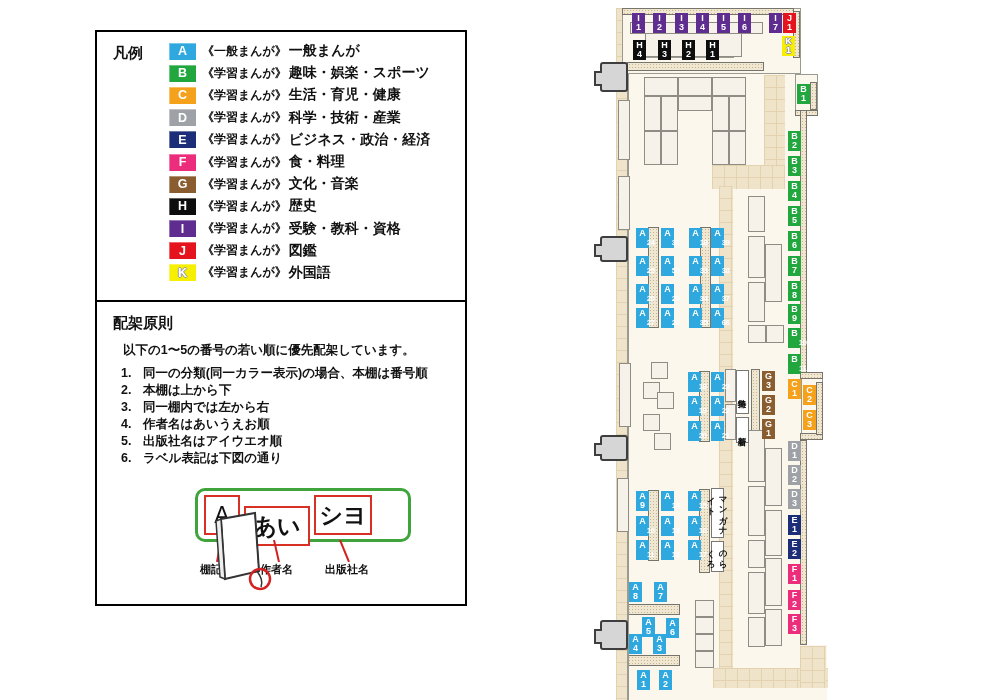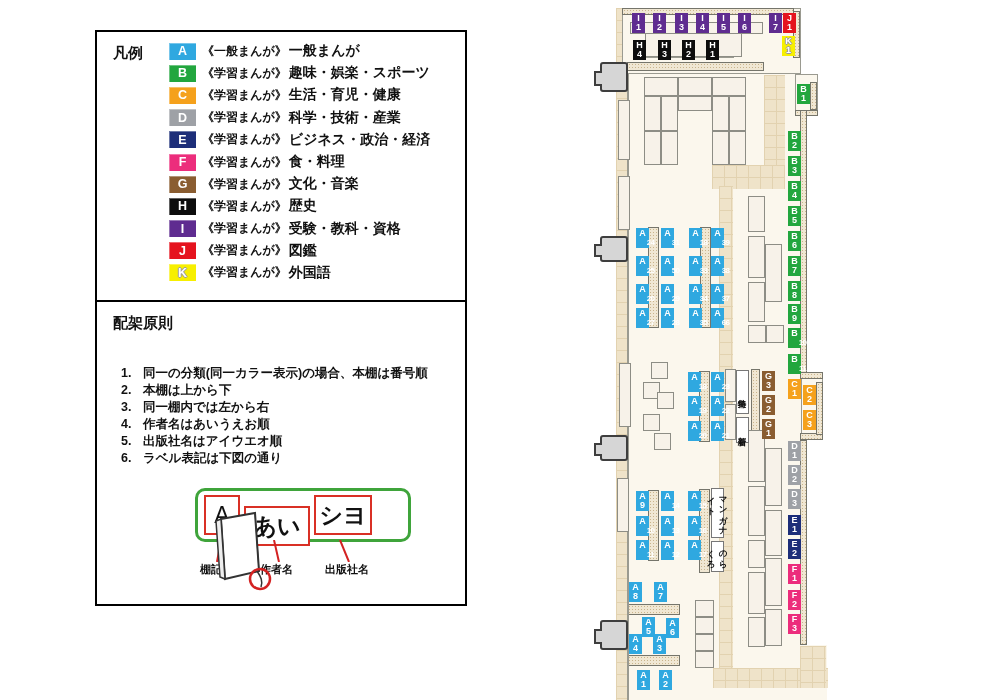--- a/index.html
+++ b/index.html
@@ -120,20 +120,21 @@
         <div class="legend-row">
           <span class="chip k-outline" style="background: rgb(247, 239, 0);">K</span>
           <span class="legend-series">《学習まんが》</span>
           <span class="legend-cat">外国語</span>
         </div>
       </div>
   </div>
 
   <div class="infobox" id="principles-box">
     <div class="box-title">配架原則</div>
+    <div id="principles-intro">以下の1〜5の番号の若い順に優先配架しています。</div>
     <div id="rules-list">
         <div class="rule">
           <span class="rule-num">1.</span>
           <span class="rule-text">同一の分類(同一カラー表示)の場合、本棚は番号順</span>
         </div>
         <div class="rule">
           <span class="rule-num">2.</span>
           <span class="rule-text">本棚は上から下</span>
         </div>
         <div class="rule">

